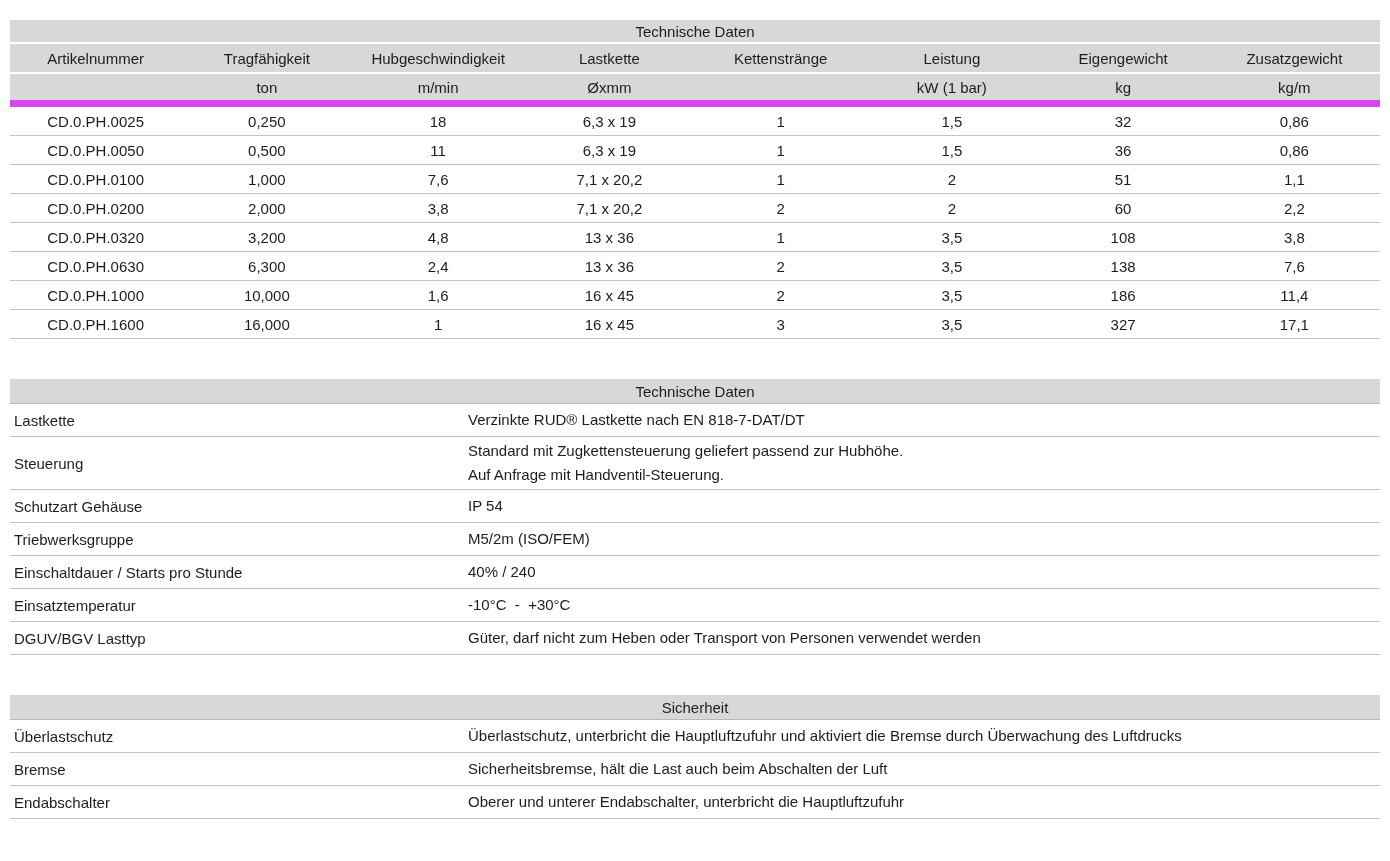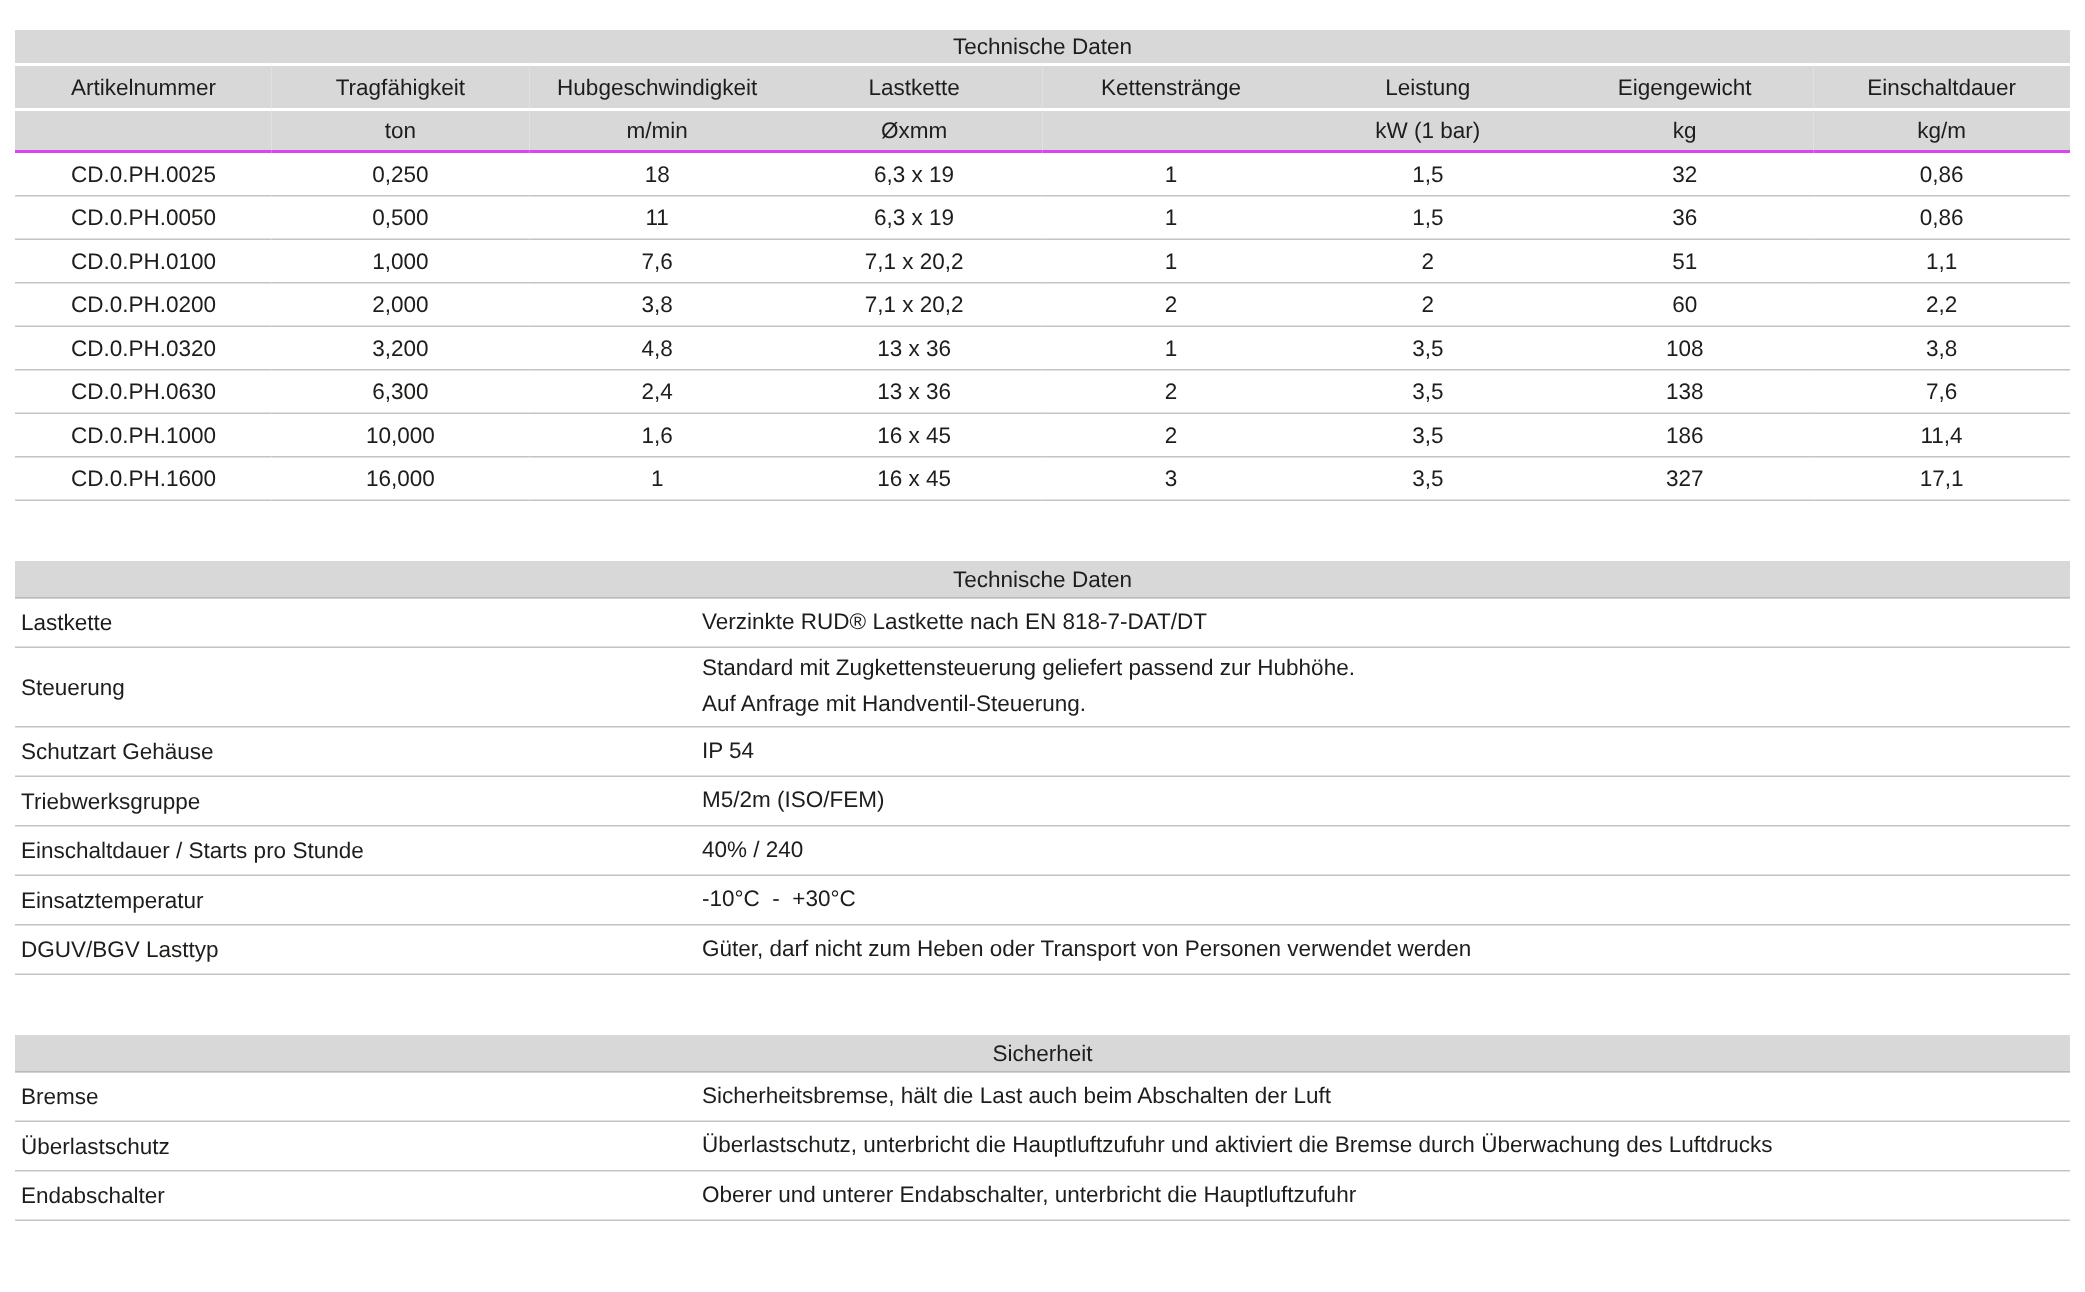--- a/index.html
+++ b/index.html
@@ -38,21 +38,21 @@
     height: 22px;
     border-bottom: 2px solid #ffffff;
     font-size: 15px;
   }
   .spec .head-row th {
     height: 28px;
     border-bottom: 2px solid #ffffff;
   }
   .spec .unit-row th {
     height: 26px;
-    border-bottom: 2px solid #d946ef;
+    border-bottom: 7px solid #d946ef;
   }
   .spec tbody td {
     height: 28px;
     text-align: center;
     vertical-align: middle;
     border-bottom: 1px solid #c3c3c3;
     background: #ffffff;
   }
   
   .kv {
@@ -102,21 +102,21 @@
         <th colspan="8">Technische Daten</th>
       </tr>
       <tr class="head-row" id="spec-head">
           <th>Artikelnummer</th>
           <th>Tragfähigkeit</th>
           <th>Hubgeschwindigkeit</th>
           <th>Lastkette</th>
           <th>Kettenstränge</th>
           <th>Leistung</th>
           <th>Eigengewicht</th>
-          <th>Einschaltdauer</th>
+          <th>Zusatzgewicht</th>
         </tr>
       <tr class="unit-row" id="spec-units">
           <th></th>
           <th>ton</th>
           <th>m/min</th>
           <th>Øxmm</th>
           <th></th>
           <th>kW (1 bar)</th>
           <th>kg</th>
           <th>kg/m</th>
@@ -254,27 +254,27 @@
       <col style="width:458px">
         <col>
     </colgroup>
     <thead>
       <tr>
         <th colspan="2">Sicherheit</th>
       </tr>
     </thead>
     <tbody id="safety-body">
         <tr>
+          <td class="label-cell">Überlastschutz</td>
+          <td class="value-cell">Überlastschutz, unterbricht die Hauptluftzufuhr und aktiviert die Bremse durch Überwachung des Luftdrucks</td>
+        </tr>
+        <tr>
           <td class="label-cell">Bremse</td>
           <td class="value-cell">Sicherheitsbremse, hält die Last auch beim Abschalten der Luft</td>
         </tr>
         <tr>
-          <td class="label-cell">Überlastschutz</td>
-          <td class="value-cell">Überlastschutz, unterbricht die Hauptluftzufuhr und aktiviert die Bremse durch Überwachung des Luftdrucks</td>
-        </tr>
-        <tr>
           <td class="label-cell">Endabschalter</td>
           <td class="value-cell">Oberer und unterer Endabschalter, unterbricht die Hauptluftzufuhr</td>
         </tr>
       </tbody>
   </table>
 
 </div>
 
 </body></html>

